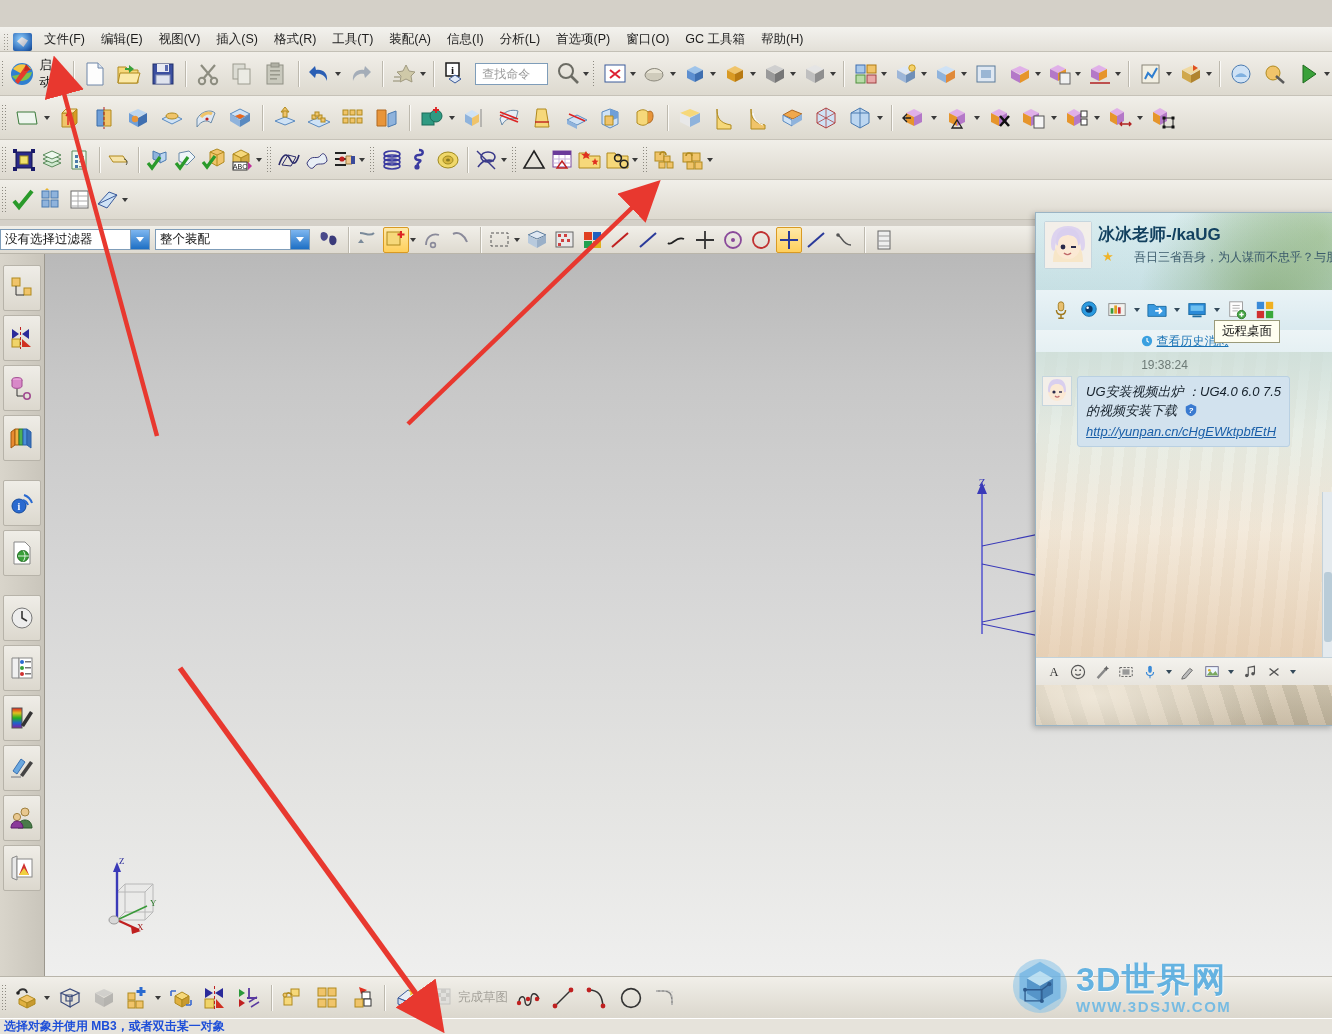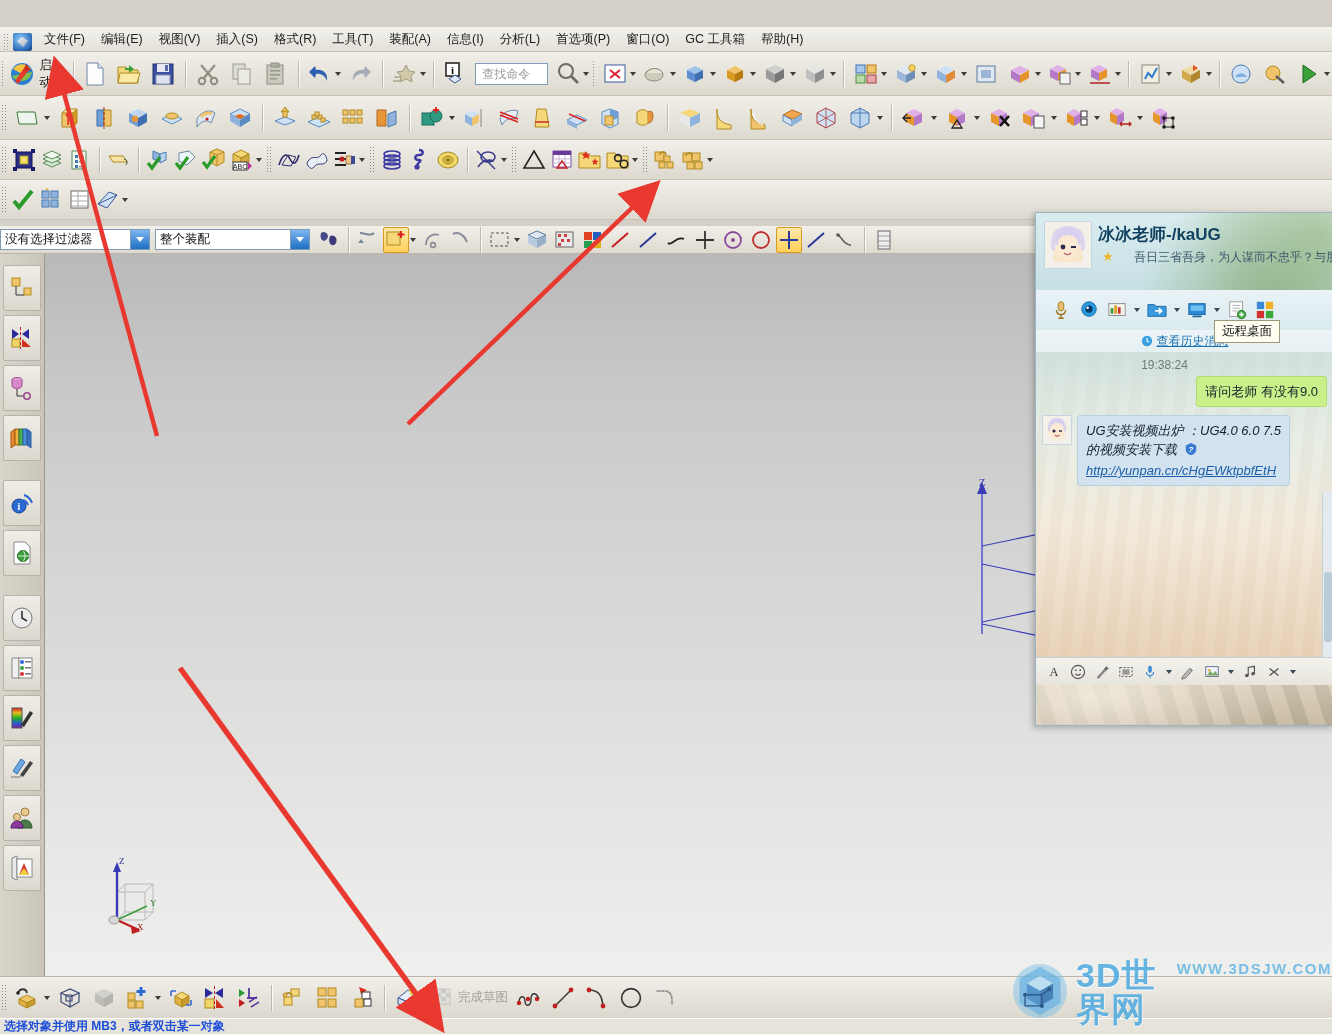--- a/index.html
+++ b/index.html
@@ -236,21 +236,21 @@
   .qq-scroll{
     position:absolute;right:0;top:140px;width:10px;height:280px;background:#e4eaee;border-left:1px solid #c4d2da;
   }
   .qq-scroll .thumb{position:absolute;left:1px;top:80px;width:8px;height:70px;background:#b9ccd8;border-radius:3px;}
 
   
   .annot{position:absolute;left:0;top:0;width:1332px;height:1034px;pointer-events:none;}
 
   
   .wm{position:absolute;left:1012px;top:958px;z-index:6;display:flex;align-items:center;gap:8px;opacity:.92;}
-  .wm-txt{display:flex;line-height:1;}
+  .wm-txt{display:flex;flex-direction:column;line-height:1;}
   .wm-main{font-size:34px;font-weight:bold;color:#5aaee0;letter-spacing:1px;
     text-shadow:0 1px 0 #fff,1px 0 0 rgba(255,255,255,.6);}
   .wm-sub{font-size:15px;font-weight:bold;color:#6fb9e4;letter-spacing:1.5px;margin-top:3px;}
 
   
   .triad{position:absolute;left:50px;top:600px;}
   .wcs{position:absolute;left:915px;top:220px;}
 </style>
 </head>
 <body>
@@ -1627,23 +1627,20 @@
     <div class="qq-history">
       <svg viewBox="0 0 14 14" width="12" height="12">
         <circle cx="7" cy="7" r="6" fill="#3aa0e0"></circle>
         <path d="M7 3.5V7l2.4 1.6" stroke="#fff" stroke-width="1.3" fill="none"></path>
       </svg>
       <span class="lk">查看历史消息</span>
     </div>
 
     <div class="qq-body">
       <div class="qq-time">19:38:24</div>
-      <div class="msg-row out">
-        <div class="bub out">请问老师 有没有9.0</div>
-      </div>
       <div class="msg-row">
         <div class="msg-avatar">
           <svg viewBox="0 0 28 28" width="28" height="28">
             <rect width="28" height="28" fill="#f3efe9"></rect>
             <circle cx="14" cy="15" r="9" fill="#fbe9d4"></circle>
             <path d="M5 13c0-8 4-11 9-11s9 3 9 11c0 2-1 3-2 2 0-6-3-8-7-8s-7 2-7 8c-1 1-2 0-2-2z" fill="#d9cfee"></path>
             <circle cx="11" cy="15" r="1.6" fill="#2a2a4a"></circle>
             <path d="M16 15h3" stroke="#2a2a4a" stroke-width="1.4"></path>
             <path d="M12 19c1.4 1.4 3 1.4 4.4 0" stroke="#c06a6a" stroke-width="1.2" fill="none"></path>
           </svg>

